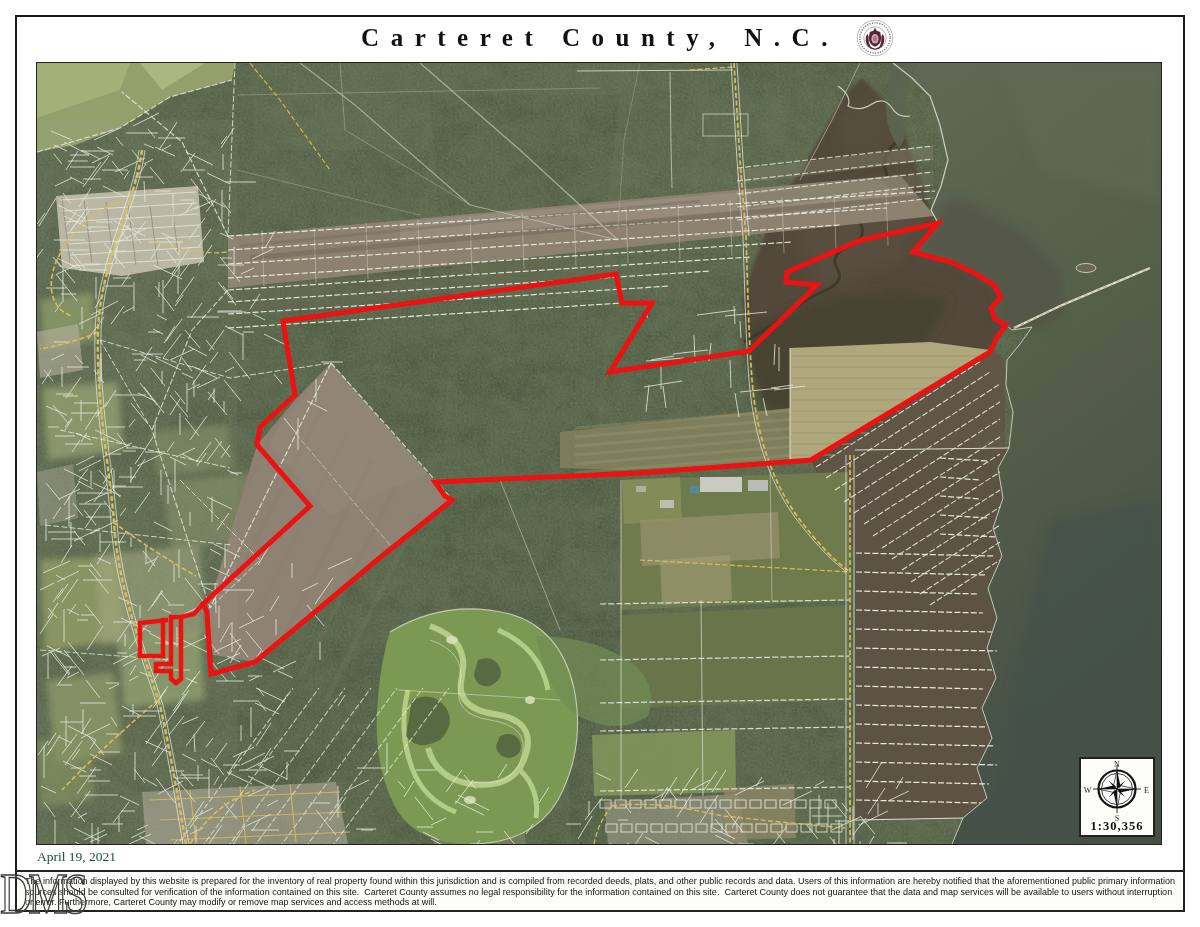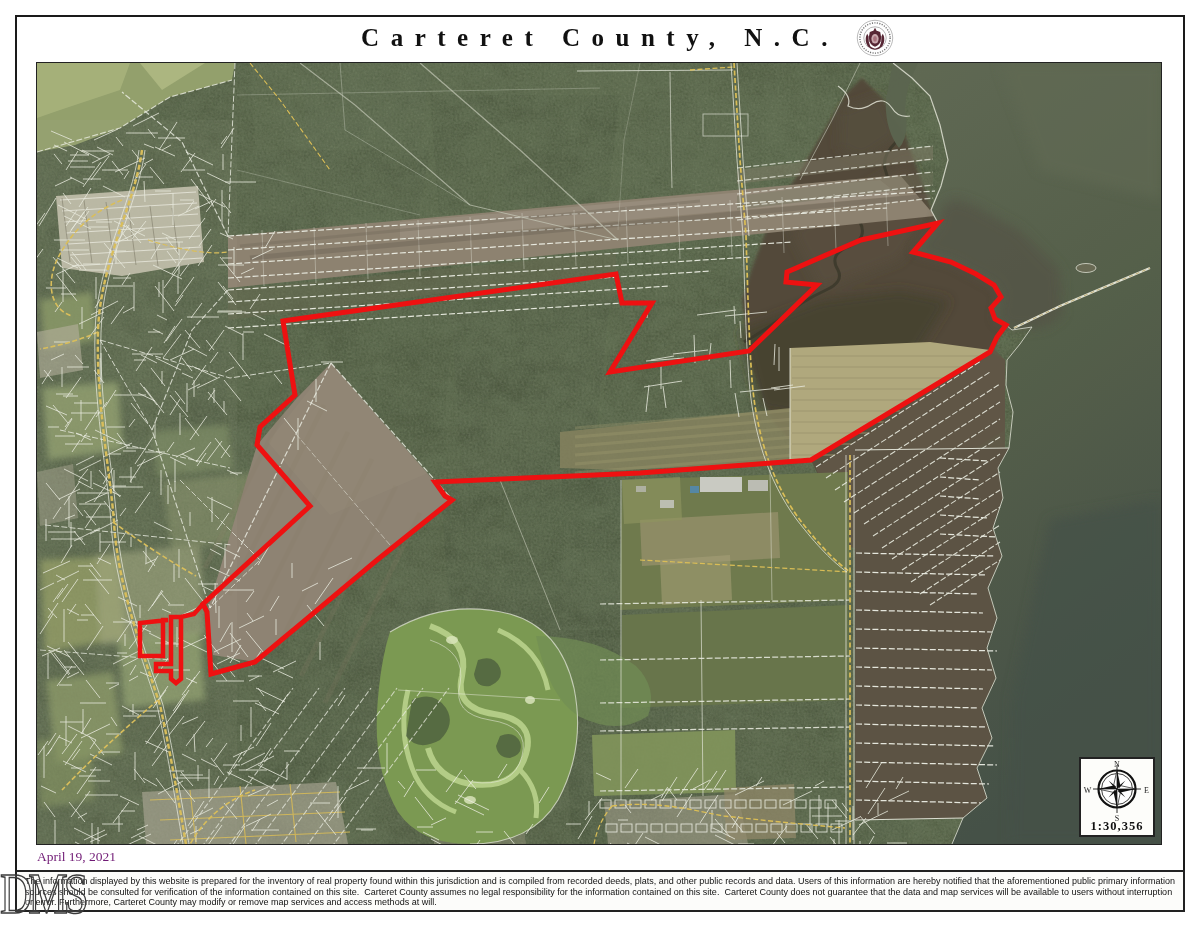--- a/index.html
+++ b/index.html
@@ -1150,20 +1150,20 @@
 </g>
 <text x="38" y="9.5" font-family="Liberation Serif, serif" font-size="8" text-anchor="middle" fill="#222">N</text>
 <text x="38" y="64" font-family="Liberation Serif, serif" font-size="8" text-anchor="middle" fill="#222">S</text>
 <text x="67.5" y="35.5" font-family="Liberation Serif, serif" font-size="8" text-anchor="middle" fill="#222">E</text>
 <text x="8.5" y="35.5" font-family="Liberation Serif, serif" font-size="8" text-anchor="middle" fill="#222">W</text>
 </svg>
 
 <div class="serif" style="position:absolute;left:0;top:62px;width:76px;text-align:center;font-size:12.5px;font-weight:bold;color:#111;letter-spacing:1px;">1:30,356</div>
 </div>
 
-<div class="serif" style="position:absolute;left:37px;top:849px;font-size:13.5px;color:#701a75;">April 19, 2021</div>
+<div class="serif" style="position:absolute;left:37px;top:849px;font-size:13.5px;color:#14532d;">April 19, 2021</div>
 
 <div style="position:absolute;left:15px;top:870px;width:1170px;height:42px;border:2px solid #222;background:#fcfcfa;"></div>
 
 <div style="position:absolute;left:25px;top:876px;width:1160px;font-size:9px;line-height:10.6px;color:#111;white-space:nowrap;">The information displayed by this website is prepared for the inventory of real property found within this jurisdiction and is compiled from recorded deeds, plats, and other public records and data. Users of this information are hereby notified that the aforementioned public primary information<br>sources should be consulted for verification of the information contained on this site.&nbsp; Carteret County assumes no legal responsibility for the information contained on this site.&nbsp; Carteret County does not guarantee that the data and map services will be available to users without interruption<br>or error. Furthermore, Carteret County may modify or remove map services and access methods at will.</div>
 
 <div class="serif" style="position:absolute;left:0px;top:861px;font-size:57px;letter-spacing:-5px;color:rgba(255,255,255,0.12);-webkit-text-stroke:1.5px #3a3a3a;transform:scaleX(0.78);transform-origin:0 0;">DMS</div>
 </div>
 
 </body></html>

